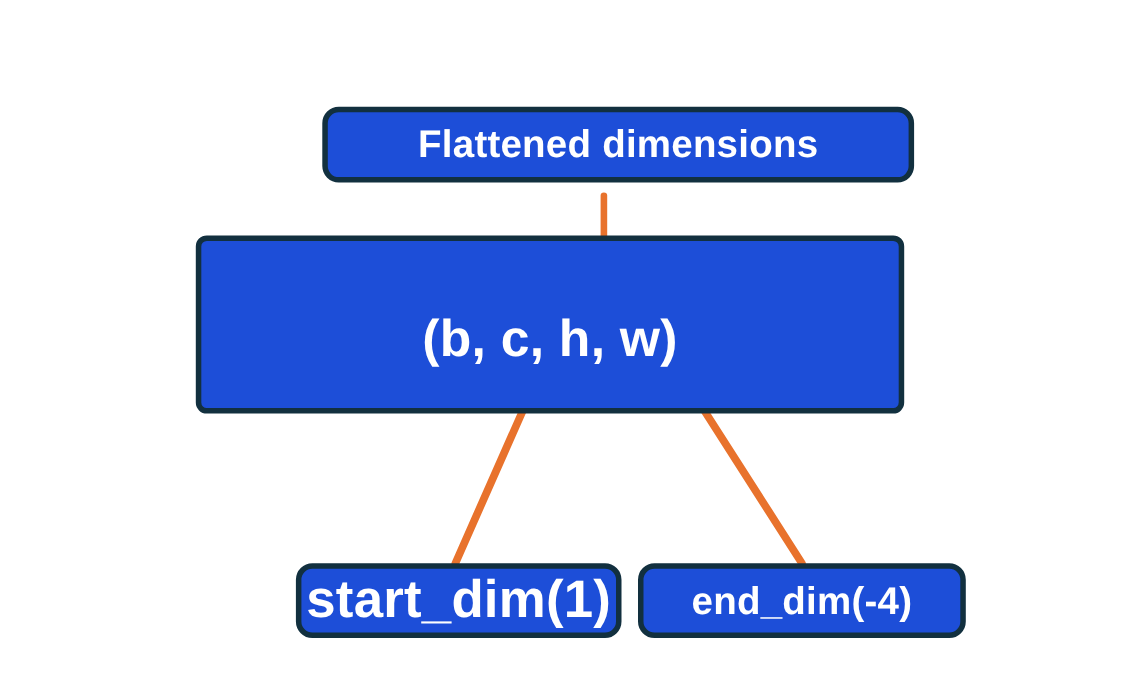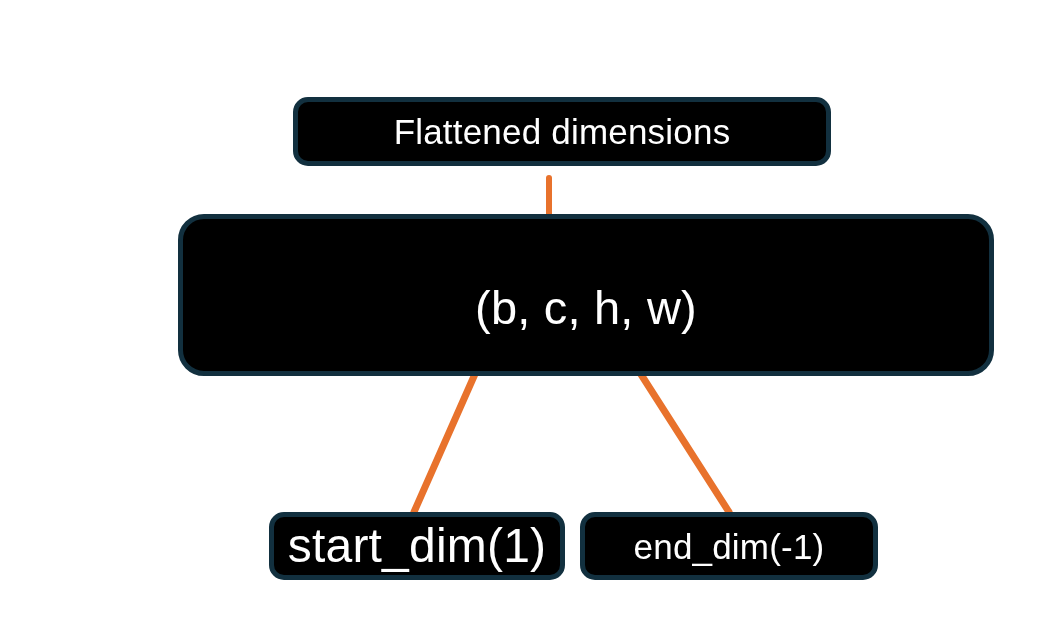--- a/index.html
+++ b/index.html
@@ -24,48 +24,48 @@
     position: absolute;
     left: 0;
     top: 0;
     width: 1038px;
     height: 632px;
     pointer-events: none;
   }
   .node-box {
     position: absolute;
     box-sizing: border-box;
-    background: #000000;
+    background: #1d4ed8;
     border: 5px solid #12303f;
     border-radius: 16px;
     display: flex;
     align-items: center;
     justify-content: center;
     color: #ffffff;
     font-family: "Liberation Sans", sans-serif;
-    font-weight: 400;
+    font-weight: 700;
     letter-spacing: 0.2px;
     white-space: nowrap;
     user-select: none;
   }
   #flattened-box {
     left: 293px;
     top: 97px;
     width: 538px;
     height: 69px;
     border-radius: 15px;
   }
   #flattened-box .node-label { font-size: 35px; }
 
   #shape-box {
     left: 178px;
     top: 214px;
-    width: 816px;
+    width: 644px;
     height: 162px;
-    border-radius: 26px;
+    border-radius: 10px;
     align-items: center;
   }
   #shape-box .node-label {
     font-size: 47px;
     margin-top: 24px;
   }
 
   #start-dim-box {
     left: 269px;
     top: 512px;
@@ -122,16 +122,16 @@
 
   <div class="node-box" id="shape-box">
     <span class="node-label">(b, c, h, w)</span>
   </div>
 
   <div class="node-box" id="start-dim-box">
     <span class="node-label">start_dim(1)</span>
   </div>
 
   <div class="node-box" id="end-dim-box">
-    <span class="node-label">end_dim(-1)</span>
+    <span class="node-label">end_dim(-4)</span>
   </div>
 
 </div>
 
 </body></html>

